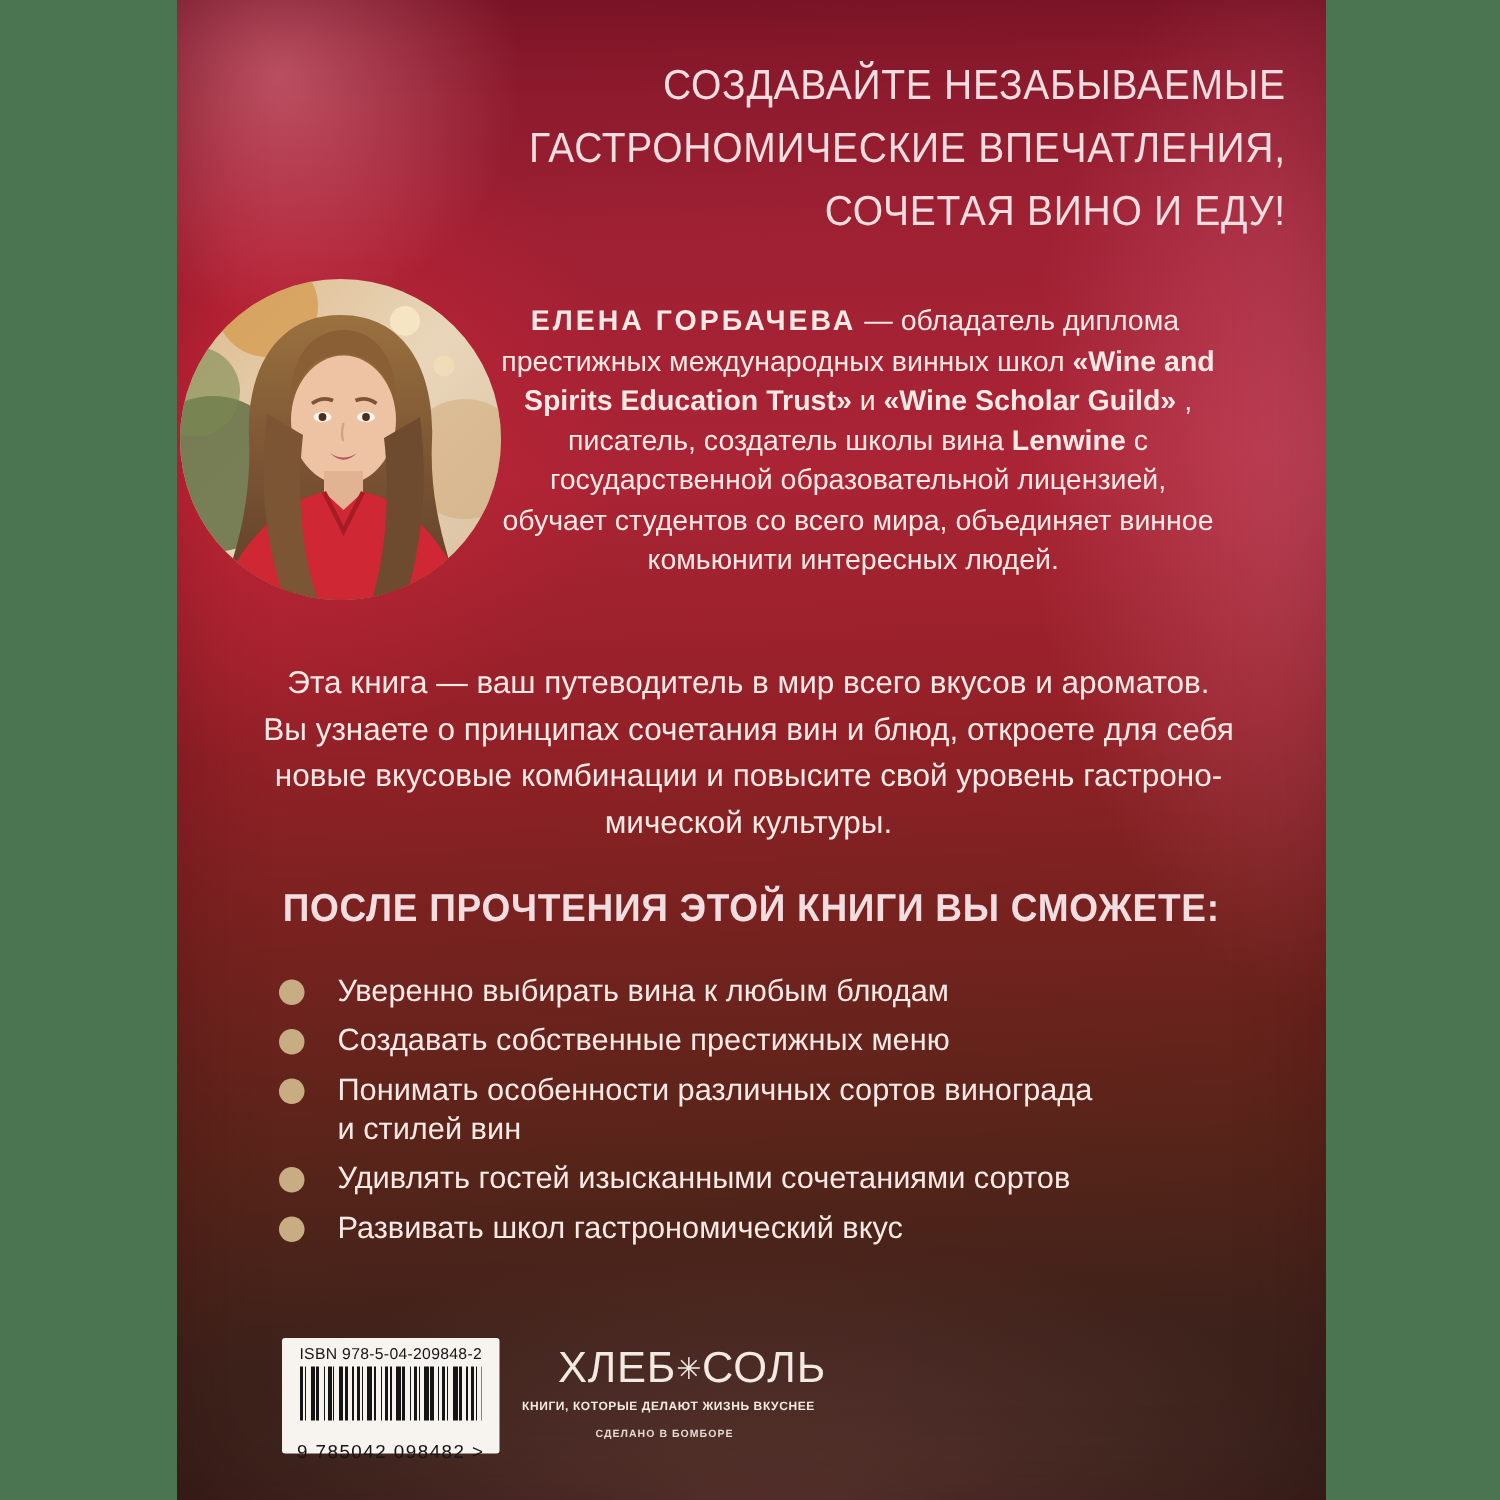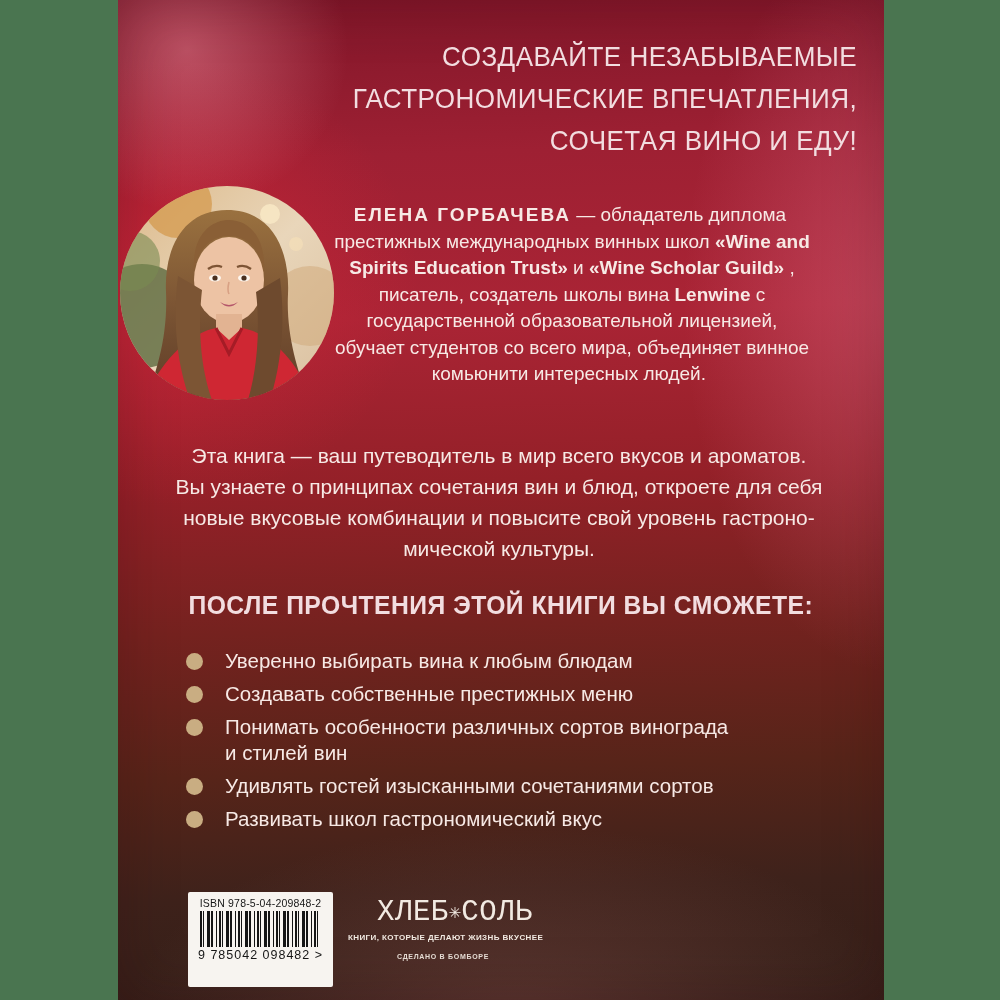--- a/index.html
+++ b/index.html
@@ -53,37 +53,37 @@
   .benefits { position:absolute; top:648px; left:68px; width:620px; }
   .benefit { display:flex; margin-bottom:7px; }
   .dot {
     width:17px; height:17px; border-radius:50%; background:#c9ad82;
     margin:5px 22px 0 0; flex:none;
   }
   .benefit-text { font-size:20.5px; line-height:26px; color:#f7e9e5; }
   .benefit-line2:empty { display:none; }
 
   .barcode-box {
-    position:absolute; left:70px; top:892px; width:145px; height:95px;
+    position:absolute; left:70px; top:892px; width:145px; height:77px;
     background:#f7f4f0; border-radius:2px; text-align:center;
   }
   .isbn { font-size:10.5px; color:#161616; padding-top:5px; letter-spacing:0.2px; white-space:nowrap; }
   .bars {
     height:36px; margin:2px 12px 0;
     background:repeating-linear-gradient(90deg,
       #151515 0 2px, #f7f4f0 2px 3px,
       #151515 3px 4px, #f7f4f0 4px 7px,
       #151515 7px 10px, #f7f4f0 10px 11px,
       #151515 11px 13px, #f7f4f0 13px 16px,
       #151515 16px 17px, #f7f4f0 17px 19px);
   }
-  .digits { font-size:12.5px; color:#161616; letter-spacing:1px; margin-top:1px; white-space:nowrap; }
+  .digits { font-size:12.5px; color:#161616; letter-spacing:1px; margin-top:14px; white-space:nowrap; }
 
   .publisher { position:absolute; left:230px; top:896px; width:190px; text-align:center; color:#f2eae2; }
-  .pub-name { font-family:Liberation Mono, monospace; font-size:29px; letter-spacing:0.5px; white-space:nowrap;margin-left:24px; }
+  .pub-name { font-family:Liberation Sans, sans-serif; font-size:29px; letter-spacing:0.5px; white-space:nowrap;margin-left:24px; }
   .pub-star { font-size:20px; vertical-align:2px; }
   .pub-tagline { font-size:8px; font-weight:bold; letter-spacing:0.4px; margin-top:4px; white-space:nowrap; }
   .pub-madein { font-size:7px; font-weight:bold; letter-spacing:0.7px; margin-top:11px; opacity:0.92; }
 </style>
 </head>
 <body>
 
 <div class="cover">
 
   <div class="headline">

